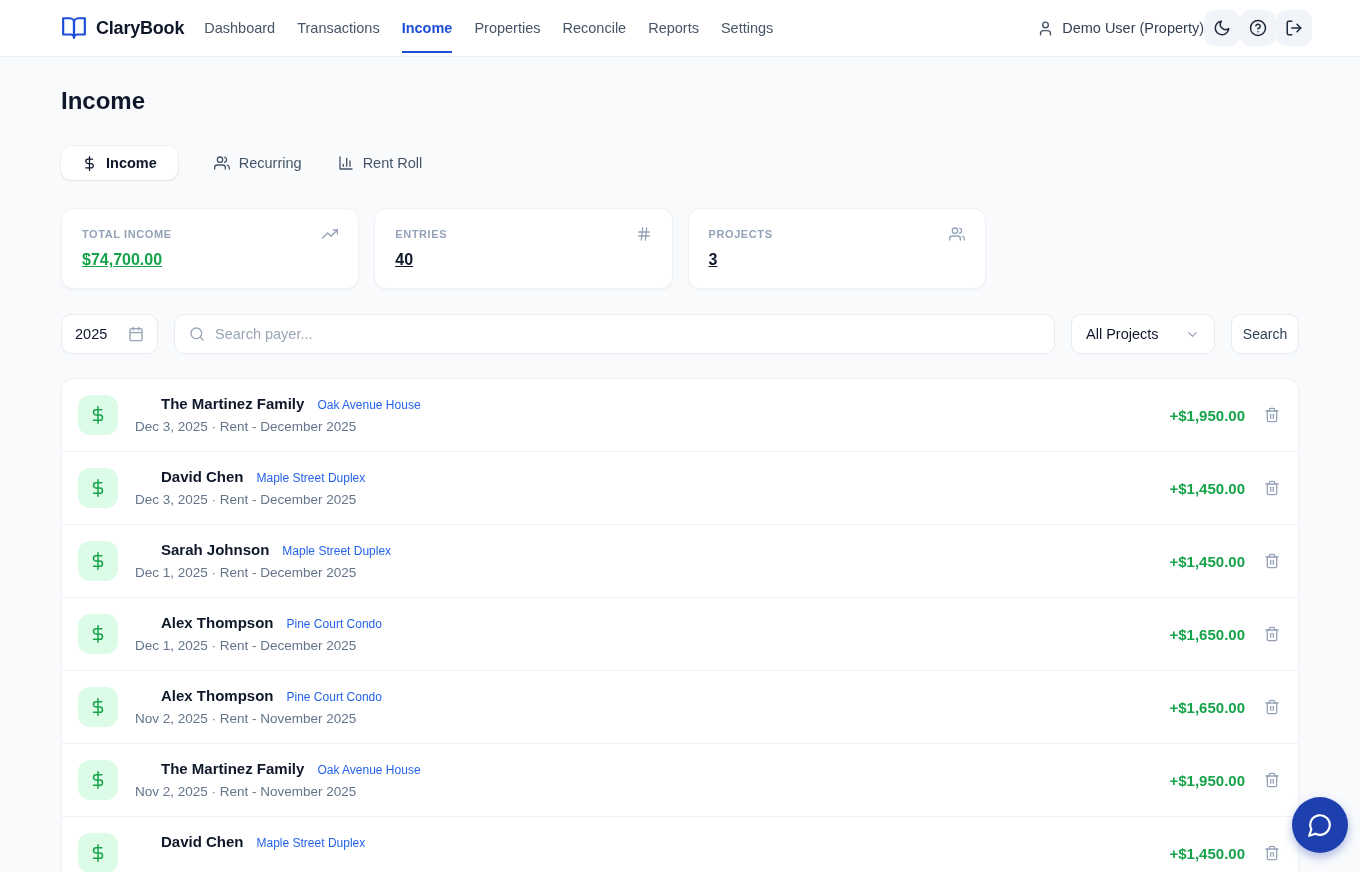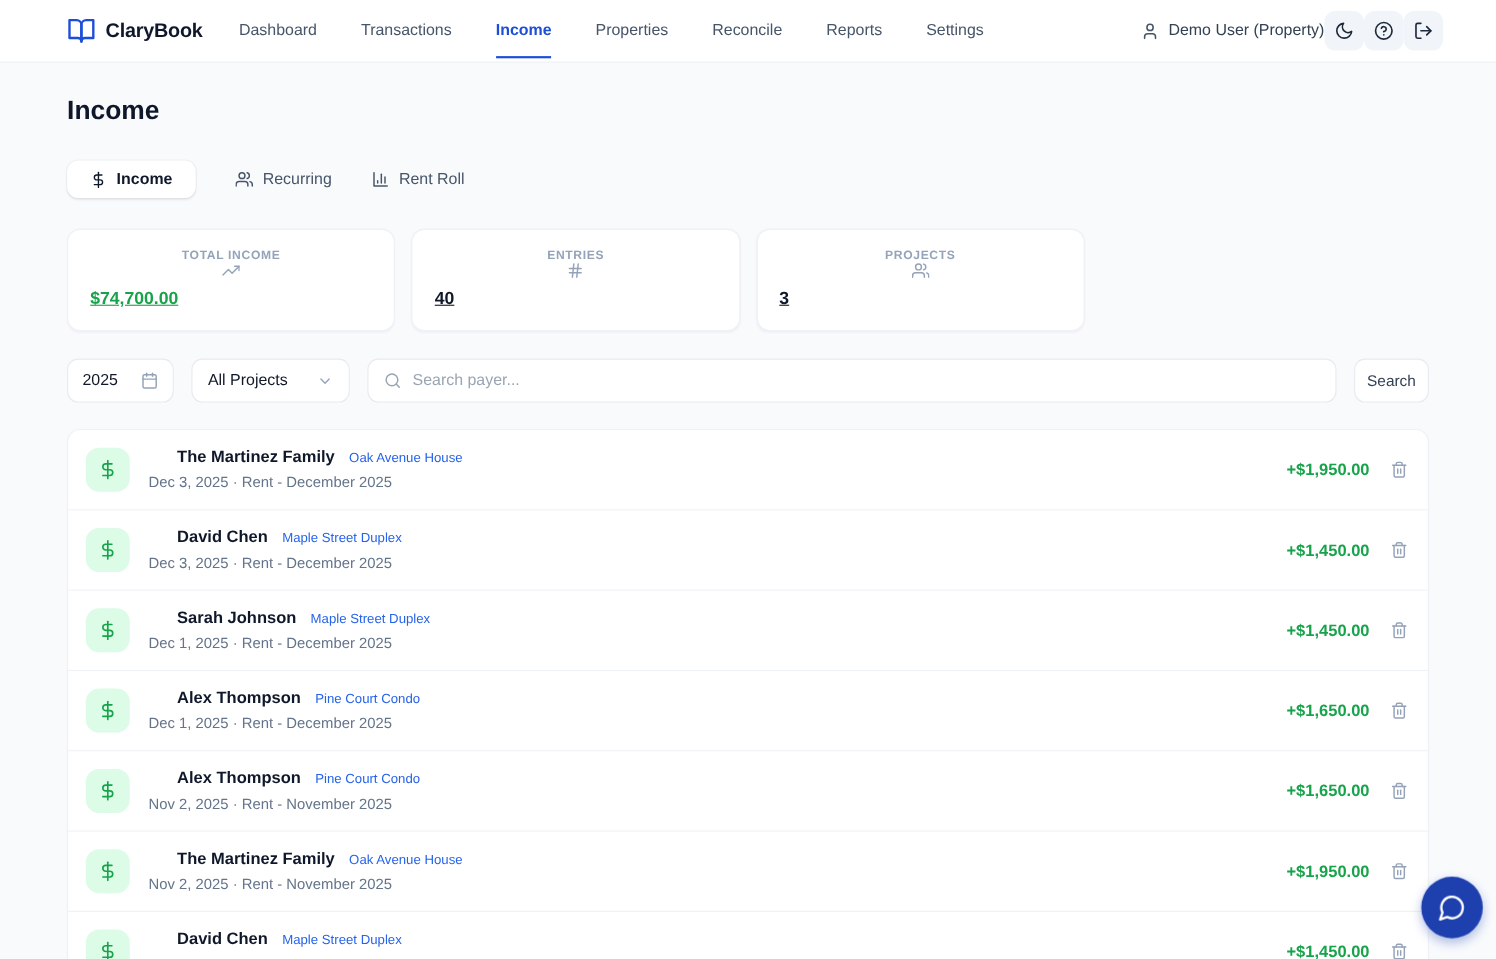--- a/index.html
+++ b/index.html
@@ -11,21 +11,21 @@
   }
   svg { display:block; }
 
   
   .header {
     height:57px; background:#ffffff; border-bottom:1px solid #eceff3;
     display:flex; align-items:center; padding:0 48px 0 61px;
   }
   .brand { display:flex; align-items:center; gap:9px; cursor:pointer; }
   .brand-name { font-size:18px; font-weight:700; color:#0f172a; letter-spacing:-0.2px; }
-  .nav { display:flex; align-items:center; gap:40px; margin-left:33px; }
+  .nav { display:flex; align-items:center; gap:22px; margin-left:20px; }
   .nav-item {
     font-size:14.5px; color:#475569; cursor:pointer; padding:17px 0 15px;
     border-bottom:2px solid transparent;
   }
   .nav-item.active { color:#1d4ed8; font-weight:600; border-bottom-color:#1d4ed8; }
   .header-right { margin-left:auto; display:flex; align-items:center; }
   .user-chip { display:flex; align-items:center; gap:8px; font-size:14.5px; color:#334155; }
   .icon-btn {
     width:36px; height:36px; border:none; border-radius:10px; background:#f1f5f9;
     display:flex; align-items:center; justify-content:center; cursor:pointer; color:#1e293b;
@@ -41,21 +41,21 @@
   .tab.active {
     background:#ffffff; color:#0f172a; font-weight:600; padding:9px 21px;
     box-shadow:0 1px 2px rgba(15,23,42,.08), 0 0 0 1px rgba(15,23,42,.03);
   }
 
   .stats { display:grid; grid-template-columns:repeat(4,1fr); gap:15px; margin-top:28px; }
   .stat-card {
     background:#ffffff; border:1px solid #eef1f5; border-radius:12px; padding:17px 20px 19px;
     box-shadow:0 1px 2px rgba(15,23,42,.04);
   }
-  .stat-top { display:flex; align-items:center; justify-content:space-between; color:#94a3b8;flex-direction:column; }
+  .stat-top { display:flex; align-items:center; justify-content:space-between; color:#94a3b8; }
   .stat-label { font-size:11px; font-weight:600; letter-spacing:.6px; color:#94a3b8; }
   .stat-value { margin-top:9px; font-size:16px; font-weight:700; color:#0f172a;text-decoration:underline; }
   .stat-value.green { color:#16a34a; }
 
   .filters { display:flex; align-items:center; gap:16px; margin-top:25px; }
   .field {
     height:40px; background:#ffffff; border:1px solid #e7ebf0; border-radius:10px;
     display:flex; align-items:center; font-size:14.5px; color:#0f172a; cursor:pointer;
   }
   .year-field { width:97px; padding:0 13px; justify-content:space-between; font-weight:500; }
@@ -244,36 +244,36 @@
       <span>2025</span>
       <span>
         <svg width="16" height="16" viewBox="0 0 24 24" fill="none" stroke="#94a3b8" stroke-width="2" stroke-linecap="round" stroke-linejoin="round">
             <rect x="3" y="4" width="18" height="18" rx="2" ry="2"></rect>
             <line x1="16" y1="2" x2="16" y2="6"></line>
             <line x1="8" y1="2" x2="8" y2="6"></line>
             <line x1="3" y1="10" x2="21" y2="10"></line>
           </svg>
       </span>
     </div>
-    <div class="field project-field">
-      <span>All Projects</span>
-      <span>
-        <svg width="15" height="15" viewBox="0 0 24 24" fill="none" stroke="#94a3b8" stroke-width="2" stroke-linecap="round" stroke-linejoin="round">
-            <polyline points="6 9 12 15 18 9"></polyline>
-          </svg>
-      </span>
-    </div>
     <div class="field search-field">
       <span>
         <svg width="16" height="16" viewBox="0 0 24 24" fill="none" stroke="#9aa5b4" stroke-width="2" stroke-linecap="round" stroke-linejoin="round">
             <circle cx="11" cy="11" r="8"></circle>
             <line x1="21" y1="21" x2="16.65" y2="16.65"></line>
           </svg>
       </span>
       <input type="text" placeholder="Search payer..." style="">
+    </div>
+    <div class="field project-field">
+      <span>All Projects</span>
+      <span>
+        <svg width="15" height="15" viewBox="0 0 24 24" fill="none" stroke="#94a3b8" stroke-width="2" stroke-linecap="round" stroke-linejoin="round">
+            <polyline points="6 9 12 15 18 9"></polyline>
+          </svg>
+      </span>
     </div>
     <button class="search-btn">Search</button>
   </div>
 
   <div class="list-card">
 
     <div class="entry-row">
       <div class="entry-icon">
         <svg width="18" height="18" viewBox="0 0 24 24" fill="none" stroke="currentColor" stroke-width="2" stroke-linecap="round" stroke-linejoin="round">
             <line x1="12" y1="1" x2="12" y2="23"></line>

